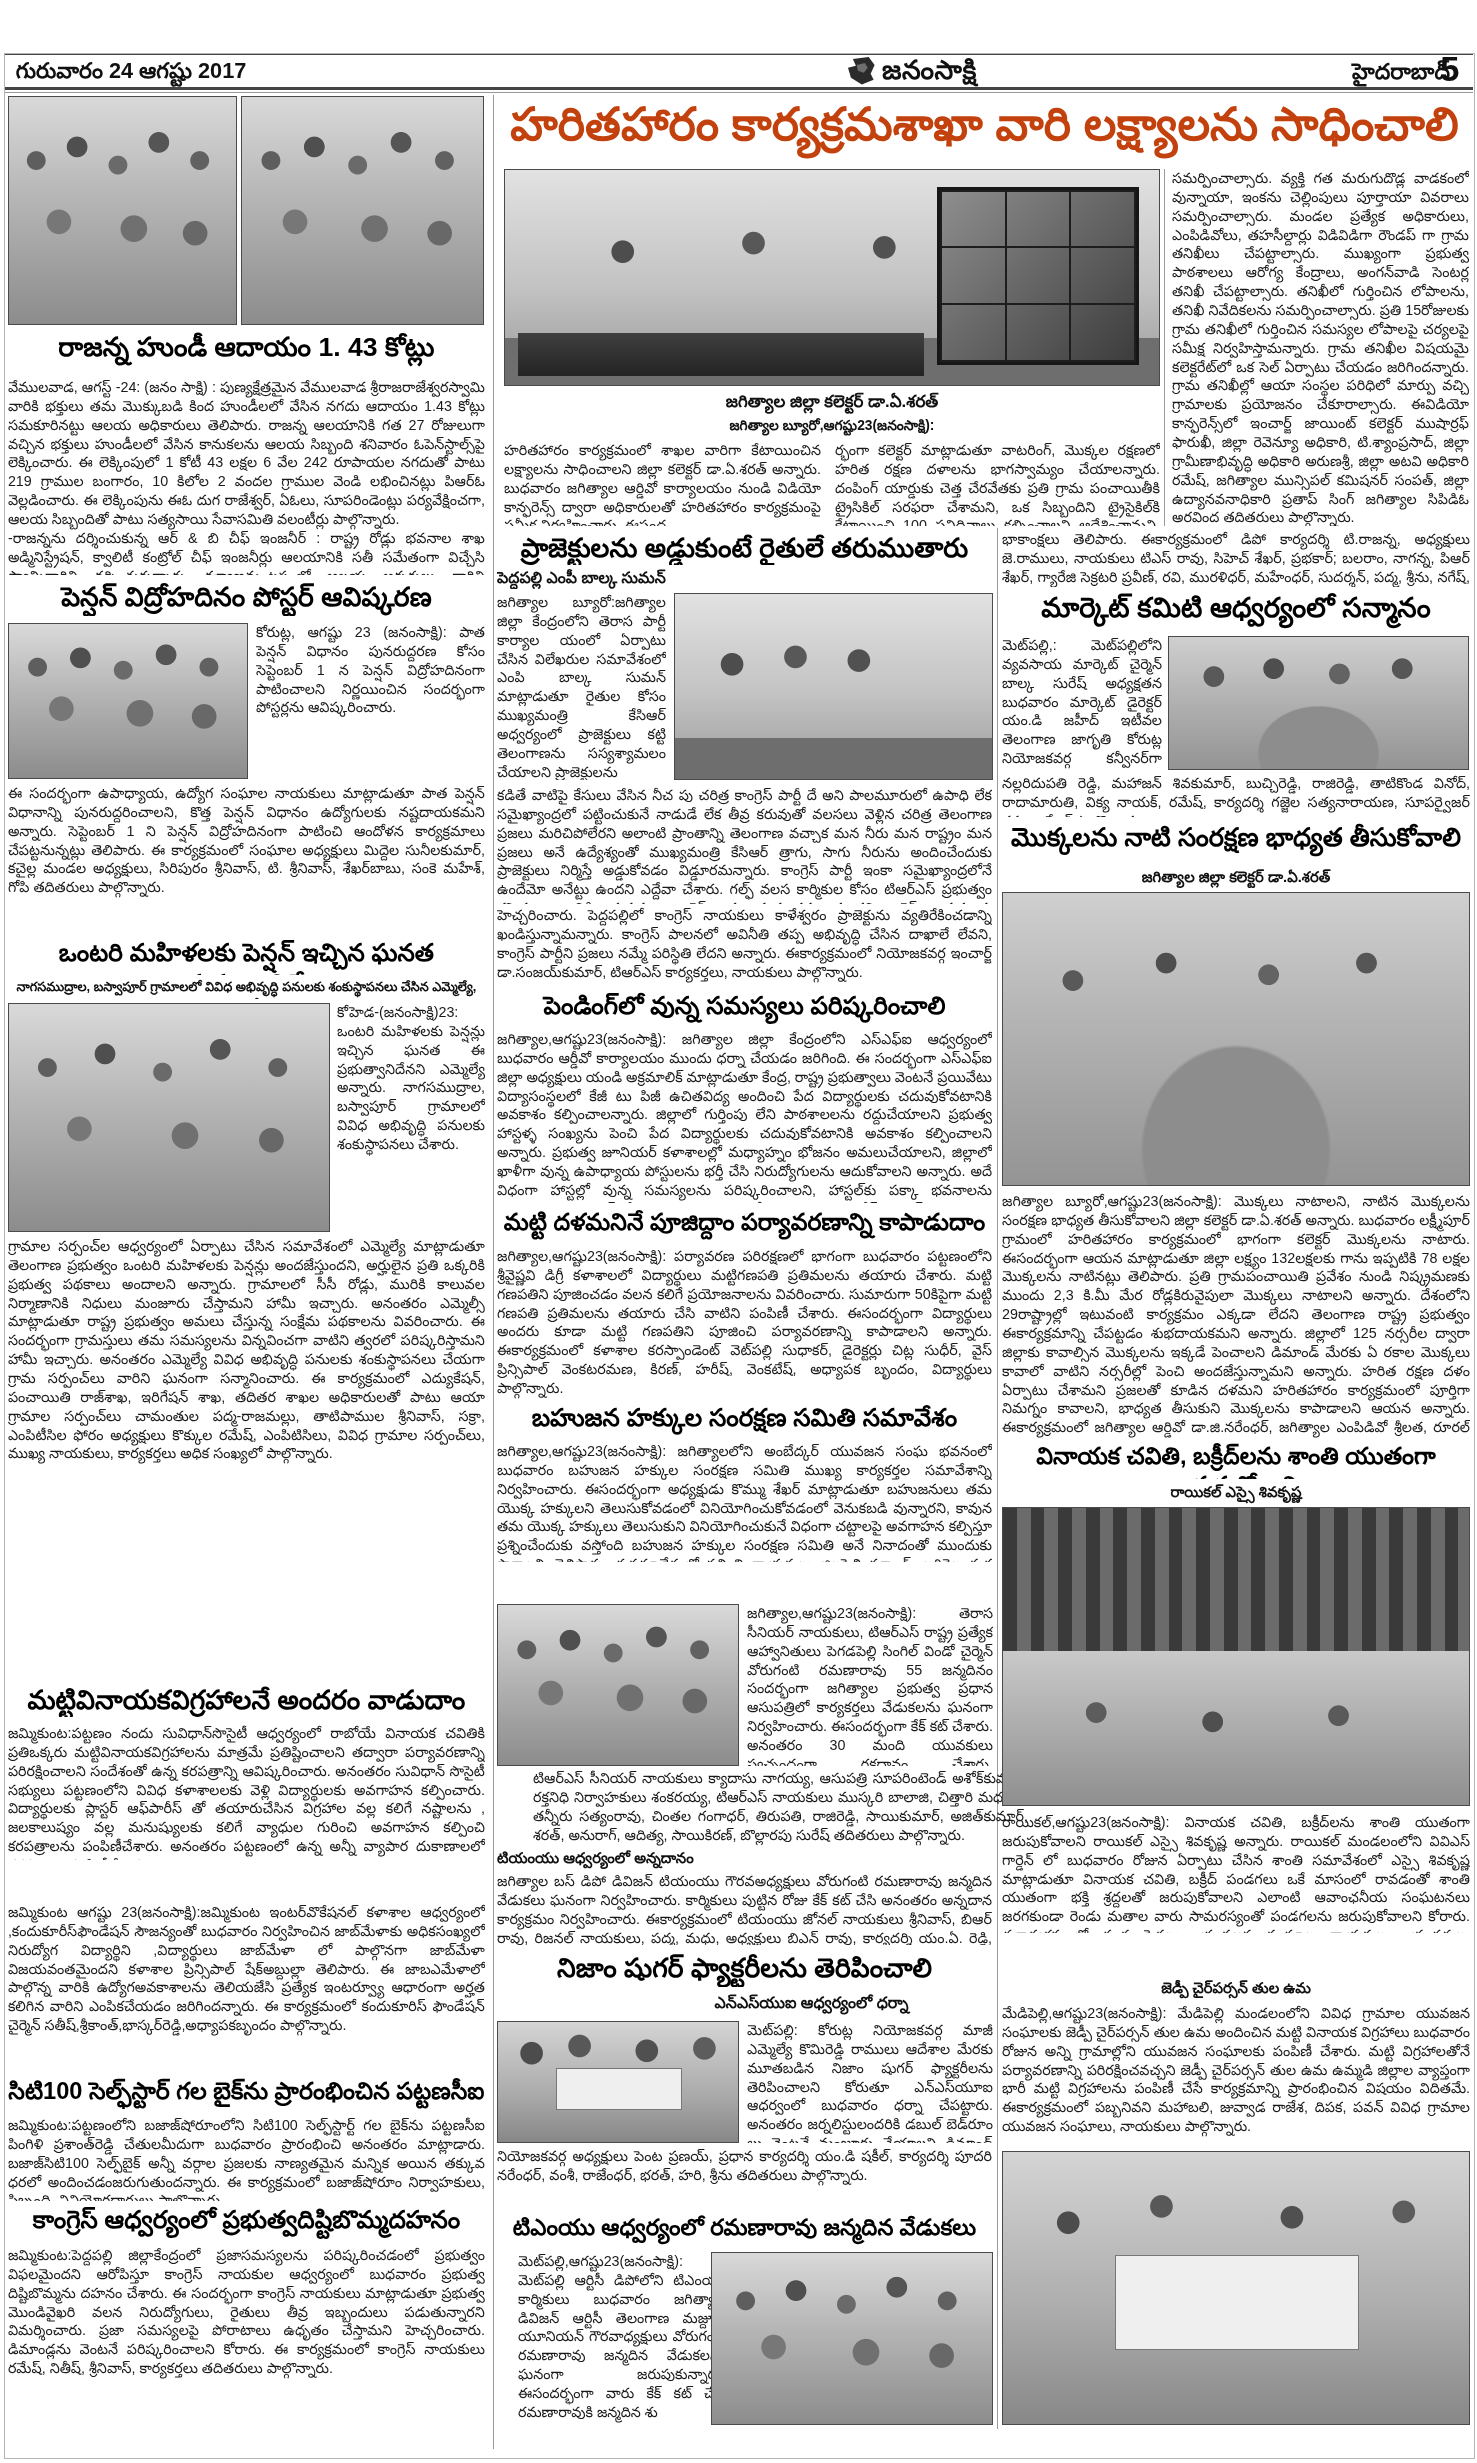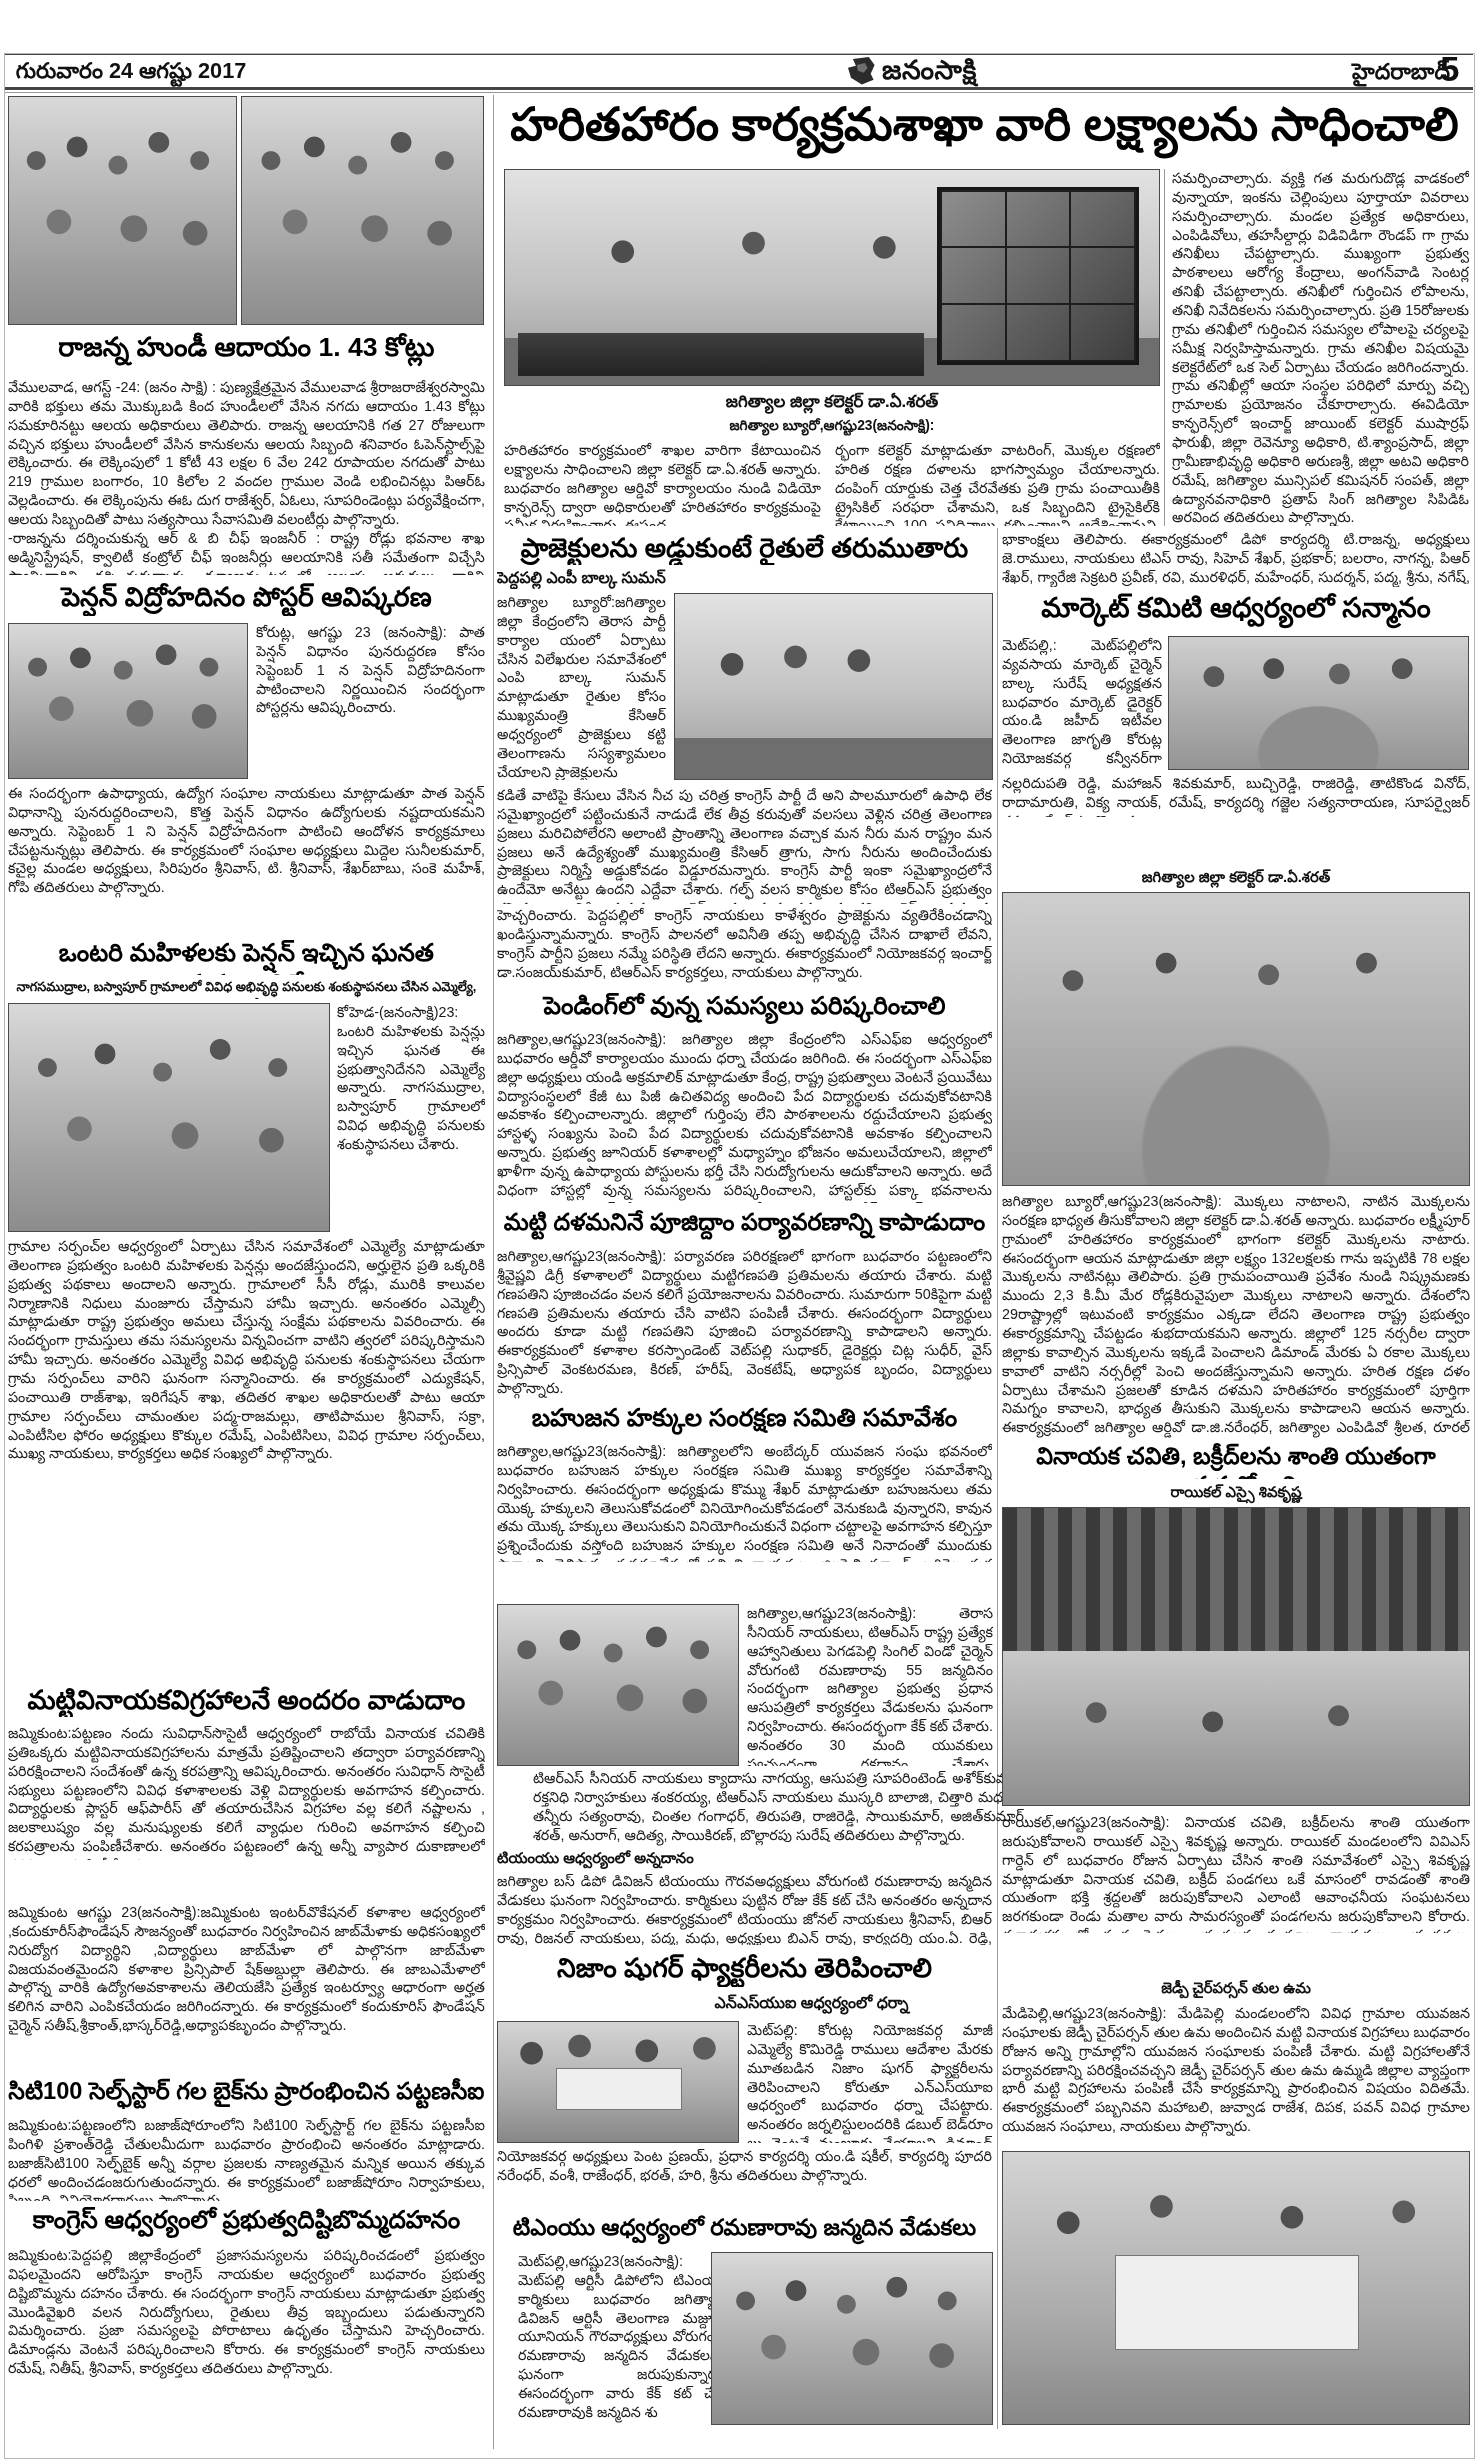--- a/index.html
+++ b/index.html
@@ -6,21 +6,21 @@
   .page{position:relative;width:1478px;height:2464px;background:#ffffff;
         font-family:"Liberation Sans", sans-serif;color:#111;overflow:hidden;}
   .rule-h{position:absolute;background:#444;}
   .rule-v{position:absolute;background:#9a9a9a;width:1px;}
   .border-box{position:absolute;border:1px solid #8f8f8f;}
   .hdr-date{position:absolute;font-size:21.7px;font-weight:bold;}
   .masthead{position:absolute;font-size:26.6px;font-weight:bold;letter-spacing:0.5px;}
   .edition{position:absolute;font-size:22px;font-weight:bold;}
   .pageno{position:absolute;font-size:35px;font-weight:bold;}
   .head-xl{position:absolute;font-weight:bold;font-size:46px;line-height:1.25;
-           text-align:center;color:#000000;letter-spacing:0px;}
+           text-align:center;color:#c2410c;letter-spacing:0px;}
   .head-lg{position:absolute;font-weight:bold;font-size:26.6px;line-height:1.25;
            text-align:center;color:#000;overflow:hidden;}
   .head-md{position:absolute;font-weight:bold;font-size:23.6px;line-height:1.2;
            text-align:center;color:#000;overflow:hidden;}
   .subhead{position:absolute;font-weight:bold;font-size:14.8px;text-align:center;overflow:hidden;}
   .subhead-left{position:absolute;font-weight:bold;font-size:15.8px;text-align:left;overflow:hidden;}
   .caption{position:absolute;font-weight:bold;font-size:16.7px;text-align:center;overflow:hidden;}
   .dateline{position:absolute;font-weight:bold;font-size:13.8px;text-align:center;overflow:hidden;}
   .body-txt{position:absolute;font-size:14.3px;line-height:1.32;text-align:justify;
             overflow:hidden;white-space:pre-line;color:#1a1a1a;}
@@ -173,20 +173,21 @@
   <div class="body-txt" style="left:518px;top:2252px;width:207px;height:173px;">మెట్‌పల్లి,ఆగష్టు23(జనంసాక్షి): మెట్‌పల్లి ఆర్టిసీ డిపోలోని టిఎంయు కార్మికులు బుధవారం జగిత్యాల డివిజన్ ఆర్టిసీ తెలంగాణ మజ్దూర్ యూనియన్ గౌరవాధ్యక్షులు వోరుగంటి రమణారావు జన్మదిన వేడుకలను ఘనంగా జరుపుకున్నారు. ఈసందర్భంగా వారు కేక్ కట్ చేసి రమణారావుకి జన్మదిన శు</div>
   <div class="ph ph-crowd" style="left:711px;top:2252px;width:282px;height:173px;"></div>
 
   <div class="body-txt" style="left:1002px;top:530px;width:468px;height:57px;">భాకాంక్షలు తెలిపారు. ఈకార్యక్రమంలో డిపో కార్యదర్శి టి.రాజన్న, అధ్యక్షులు జె.రాములు, నాయకులు టిఎస్ రావు, సిహెచ్ శేఖర్, ప్రభకార్; బలరాం, నాగన్న, పిఆర్ శేఖర్, గ్యారేజి సెక్రటరి ప్రవీణ్, రవి, మురళిధర్, మహేంధర్, సుదర్శన్, పద్మ, శ్రీను, నగేష్, తిరుపతి, కార్మికులు పాల్గొన్నారు.</div>
 
   <div class="head-lg" style="left:1002px;top:591px;width:468px;height:39px;font-size:27.6px;">మార్కెట్ కమిటి ఆధ్వర్యంలో సన్మానం</div>
   <div class="body-txt" style="left:1002px;top:636px;width:160px;height:134px;">మెట్‌పల్లి,: మెట్‌పల్లిలోని వ్యవసాయ మార్కెట్ చైర్మెన్ బాల్క సురేష్ అధ్యక్షతన బుధవారం మార్కెట్ డైరెక్టర్ యం.డి జహీద్ ఇటీవల తెలంగాణ జాగృతి కోరుట్ల నియోజకవర్గ కన్వీనర్‌గా ఎన్నికైన సందర్భంగా ఆయనను చైర్మెన్ బాల్క సురేష్, మున్సిపాల్ చైర్మెన్ మర్రి ఉమారాణి, మార్కెట్ డైరెక్టర్స్ వ్యవసాయ మార్కెట్ కార్యాలయంలో ఘనంగా సన్మానించారు.వైస్‌చైర్మెన్</div>
   <div class="ph ph-field" style="left:1168px;top:636px;width:301px;height:134px;"></div>
   <div class="body-txt" style="left:1002px;top:774px;width:468px;height:43px;">నల్లరిదుపతి రెడ్డి, మహాజన్ శివకుమార్, బుచ్చిరెడ్డి, రాజిరెడ్డి, తాటికొండ వినోద్, రాదామారుతి, విక్య నాయక్, రమేష్, కార్యదర్శి గజ్జెల సత్యనారాయణ, సూపర్వైజర్ రమణ, శేఖర్ పాల్గొన్నారు.</div>
 
+  <div class="head-lg" style="left:1002px;top:822px;width:468px;height:43px;font-size:25.6px;">మొక్కలను నాటి సంరక్షణ భాధ్యత తీసుకోవాలి</div>
   <div class="subhead" style="left:1002px;top:869px;width:468px;height:19.7px;">జగిత్యాల జిల్లా కలెక్టర్ డా.ఏ.శరత్</div>
   <div class="ph ph-field" style="left:1002px;top:892px;width:468px;height:294px;"></div>
   <div class="body-txt" style="left:1002px;top:1192px;width:468px;height:246px;">జగిత్యాల బ్యూరో,ఆగష్టు23(జనంసాక్షి): మొక్కలు నాటాలని, నాటిన మొక్కలను సంరక్షణ భాధ్యత తీసుకోవాలని జిల్లా కలెక్టర్ డా.ఏ.శరత్ అన్నారు. బుధవారం లక్ష్మీపూర్ గ్రామంలో హరితహారం కార్యక్రమంలో భాగంగా కలెక్టర్ మొక్కలను నాటారు. ఈసందర్భంగా ఆయన మాట్లాడుతూ జిల్లా లక్ష్యం 132లక్షలకు గాను ఇప్పటికి 78 లక్షల మొక్కలను నాటినట్లు తెలిపారు. ప్రతి గ్రామపంచాయితి ప్రవేశం నుండి నిష్క్రమణకు ముందు 2,3 కి.మీ మేర రోడ్లకిరువైపులా మొక్కలు నాటాలని అన్నారు. దేశంలోని 29రాష్ట్రాల్లో ఇటువంటి కార్యక్రమం ఎక్కడా లేదని తెలంగాణ రాష్ట్ర ప్రభుత్వం ఈకార్యక్రమాన్ని చేపట్టడం శుభదాయకమని అన్నారు. జిల్లాలో 125 నర్సరీల ద్వారా జిల్లాకు కావాల్సిన మొక్కలను ఇక్కడే పెంచాలని డిమాండ్ మేరకు ఏ రకాల మొక్కలు కావాలో వాటిని నర్సరీల్లో పెంచి అందజేస్తున్నామని అన్నారు. హరిత రక్షణ దళం ఏర్పాటు చేశామని ప్రజలతో కూడిన దళమని హరితహారం కార్యక్రమంలో పూర్తిగా నిమగ్నం కావాలని, భాధ్యత తీసుకుని మొక్కలను కాపాడాలని ఆయన అన్నారు. ఈకార్యక్రమంలో జగిత్యాల ఆర్డివో డా.జి.నరేంధర్, జగిత్యాల ఎంపిడివో శ్రీలత, రూరల్ తహసీల్దార్ మధుసూధన్, లక్ష్మీపూర్ గ్రామ సర్పంచ్ సరిత తదితరులు పాల్గొన్నారు.</div>
 
   <div class="head-lg" style="left:1002px;top:1442px;width:468px;height:37px;font-size:23.6px;">వినాయక చవితి, బక్రీద్‌లను శాంతి యుతంగా జరుపుకోవాలి</div>
   <div class="subhead" style="left:1002px;top:1484px;width:468px;height:19.7px;">రాయికల్ ఎస్సై శివకృష్ణ</div>
   <div class="ph ph-stage" style="left:1002px;top:1507px;width:468px;height:299px;"></div>
   <div class="body-txt" style="left:1002px;top:1813px;width:468px;height:120px;">రాయికల్,ఆగష్టు23(జనంసాక్షి): వినాయక చవితి, బక్రీద్‌లను శాంతి యుతంగా జరుపుకోవాలని రాయికల్ ఎస్సై శివకృష్ణ అన్నారు. రాయికల్ మండలంలోని వివిఎస్ గార్డెన్ లో బుధవారం రోజున ఏర్పాటు చేసిన శాంతి సమావేశంలో ఎస్సై శివకృష్ణ మాట్లాడుతూ వినాయక చవితి, బక్రీద్ పండగలు ఒకే మాసంలో రావడంతో శాంతి యుతంగా భక్తి శ్రద్దలతో జరుపుకోవాలని ఎలాంటి ఆవాంఛనీయ సంఘటనలు జరగకుండా రెండు మతాల వారు సామరస్యంతో పండగలను జరుపుకోవాలని కోరారు. ఈకార్యక్రమంలో మత పెద్దలు, యువజన సంఘాల నాయకులు, యువకులు పాల్గొన్నారు.</div>
 
   <div class="subhead" style="left:1002px;top:1980px;width:468px;height:19.7px;">జెడ్పీ చైర్‌పర్సన్ తుల ఉమ</div>

